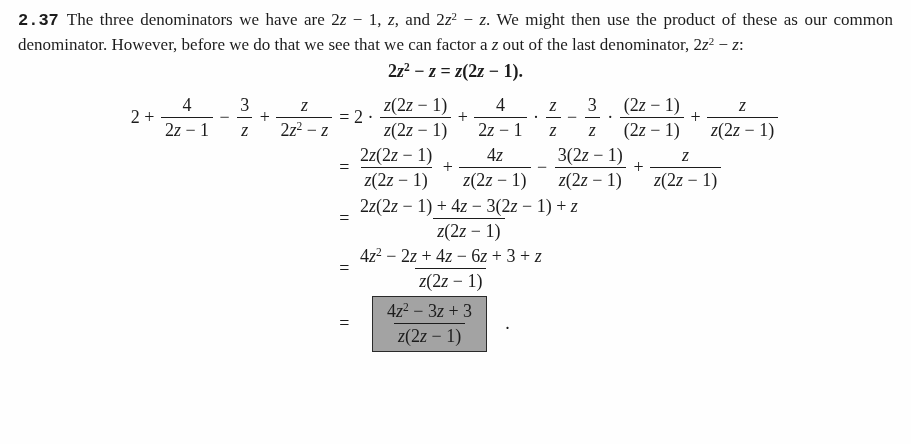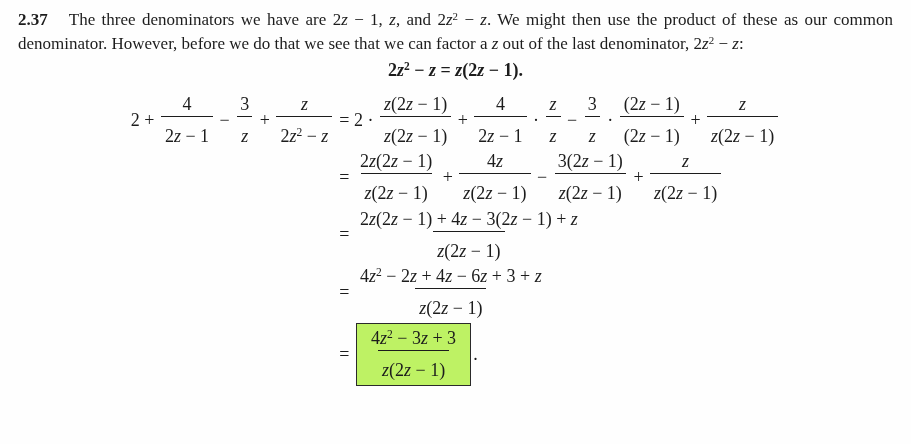--- a/index.html
+++ b/index.html
@@ -12,21 +12,21 @@
     padding: 6px 18px 4px 18px;
     overflow: hidden;
   }
   .doc { width: 100%; }
   .para {
     font-size: 17px;
     line-height: 23.5px;
     text-align: justify;
     margin: 2px 0;
   }
-  .pnum { font-weight: 700; margin-right: 21px; }
+  .pnum { font-weight: 700; margin-right: 8px; font-family: Liberation Mono, monospace; }
   i { font-style: italic; }
   sup { font-size: 64%; line-height: 0; vertical-align: 0.5em; }
   .diseq {
     font-size: 18px;
     text-align: center;
     margin: 5px 0 4px 0;
     font-weight: bold;
   }
   .align {
     display: table;
@@ -45,28 +45,28 @@
   }
   .mtext { white-space: pre; }
   .frac {
     display: inline-flex;
     flex-direction: column;
     align-items: center;
     margin: 0 2px;
     text-align: center;
   }
   .fn { display: block; padding: 0 4px 2px 4px; line-height: 1.12; }
-  .fd { display: block; border-top: 1.5px solid #1c1c1c; padding: 9px 4px 0 4px; line-height: 1.12; }
+  .fd { display: block; border-top: 1.5px solid #1c1c1c; padding: 2px 4px 0 4px; line-height: 1.12; }
   .ansbox {
     display: inline-flex;
     align-items: center;
     border: 1.6px solid #2a2a2a;
     padding: 4px 8px;
-    margin: 0 2px;
-    background: #bef264;
+    margin: 0 18px;
+    background: #a3a3a3;
   }
 </style>
 </head>
 <body>
 
 <main class="doc">
   <p class="para"><b class="pnum">2.37</b><span>The three denominators we have are 2<i>z</i> − 1, <i>z</i>, and 2<i>z</i><sup>2</sup> − <i>z</i>. We might then use the product of these as our common denominator. However, before we do that we see that we can factor a <i>z</i> out of the last denominator, 2<i>z</i><sup>2</sup> − <i>z</i>:</span></p>
 
   <div class="diseq">2<i>z</i><sup>2</sup> − <i>z</i> = <i>z</i>(2<i>z</i> − 1).</div>
 

